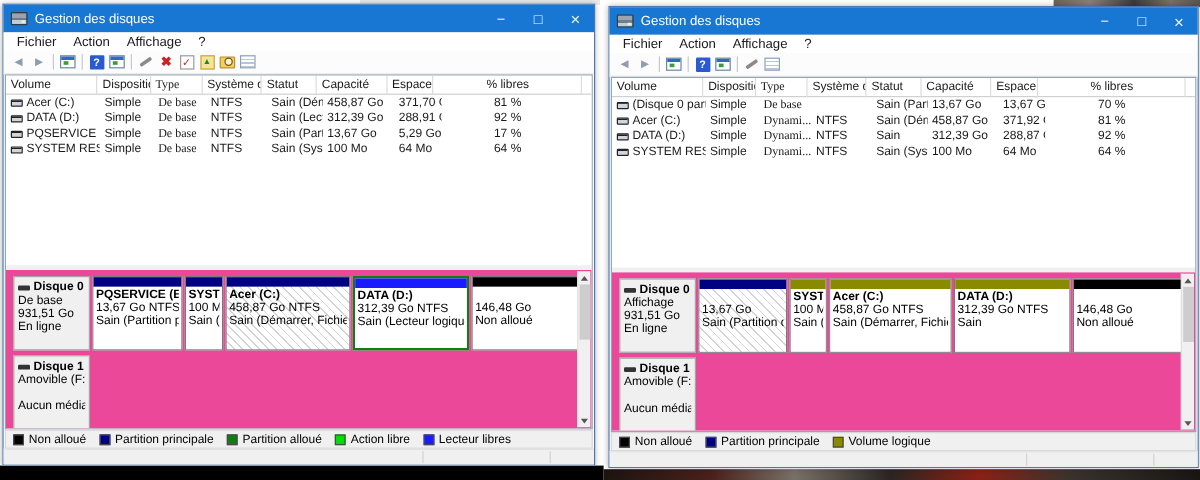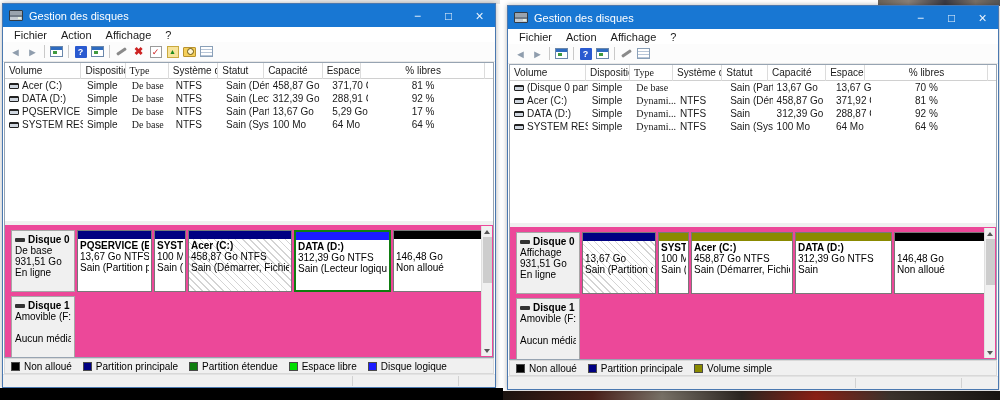--- a/index.html
+++ b/index.html
@@ -296,29 +296,29 @@
     <span class="lg">
         <span class="sw" style="background: rgb(0, 0, 0);"></span>
         <span>Non alloué</span>
       </span>
     <span class="lg">
         <span class="sw" style="background: rgb(0, 0, 130);"></span>
         <span>Partition principale</span>
       </span>
     <span class="lg">
         <span class="sw" style="background: rgb(15, 125, 15);"></span>
-        <span>Partition étendue</span>
+        <span>Partition alloué</span>
       </span>
     <span class="lg">
         <span class="sw" style="background: rgb(0, 221, 0);"></span>
-        <span>Espace libre</span>
+        <span>Action libre</span>
       </span>
     <span class="lg">
         <span class="sw" style="background: rgb(27, 27, 255);"></span>
-        <span>Disque logique</span>
+        <span>Lecteur libres</span>
       </span>
   </div>
   <div class="statusbar">
     <span class="sdiv" style="right:142px;"></span>
     <span class="sdiv" style="right:36px;"></span>
   </div>
 </div>
 
 <div class="window" style="left:507px;top:5px;width:492px;height:385px;">
   <div class="titlebar">
@@ -506,20 +506,20 @@
     <span class="lg">
         <span class="sw" style="background: rgb(0, 0, 0);"></span>
         <span>Non alloué</span>
       </span>
     <span class="lg">
         <span class="sw" style="background: rgb(0, 0, 130);"></span>
         <span>Partition principale</span>
       </span>
     <span class="lg">
         <span class="sw" style="background: rgb(138, 138, 0);"></span>
-        <span>Volume simple</span>
+        <span>Volume logique</span>
       </span>
   </div>
   <div class="statusbar">
     <span class="sdiv" style="right:142px;"></span>
     <span class="sdiv" style="right:36px;"></span>
   </div>
 </div>
 
 </body></html>

